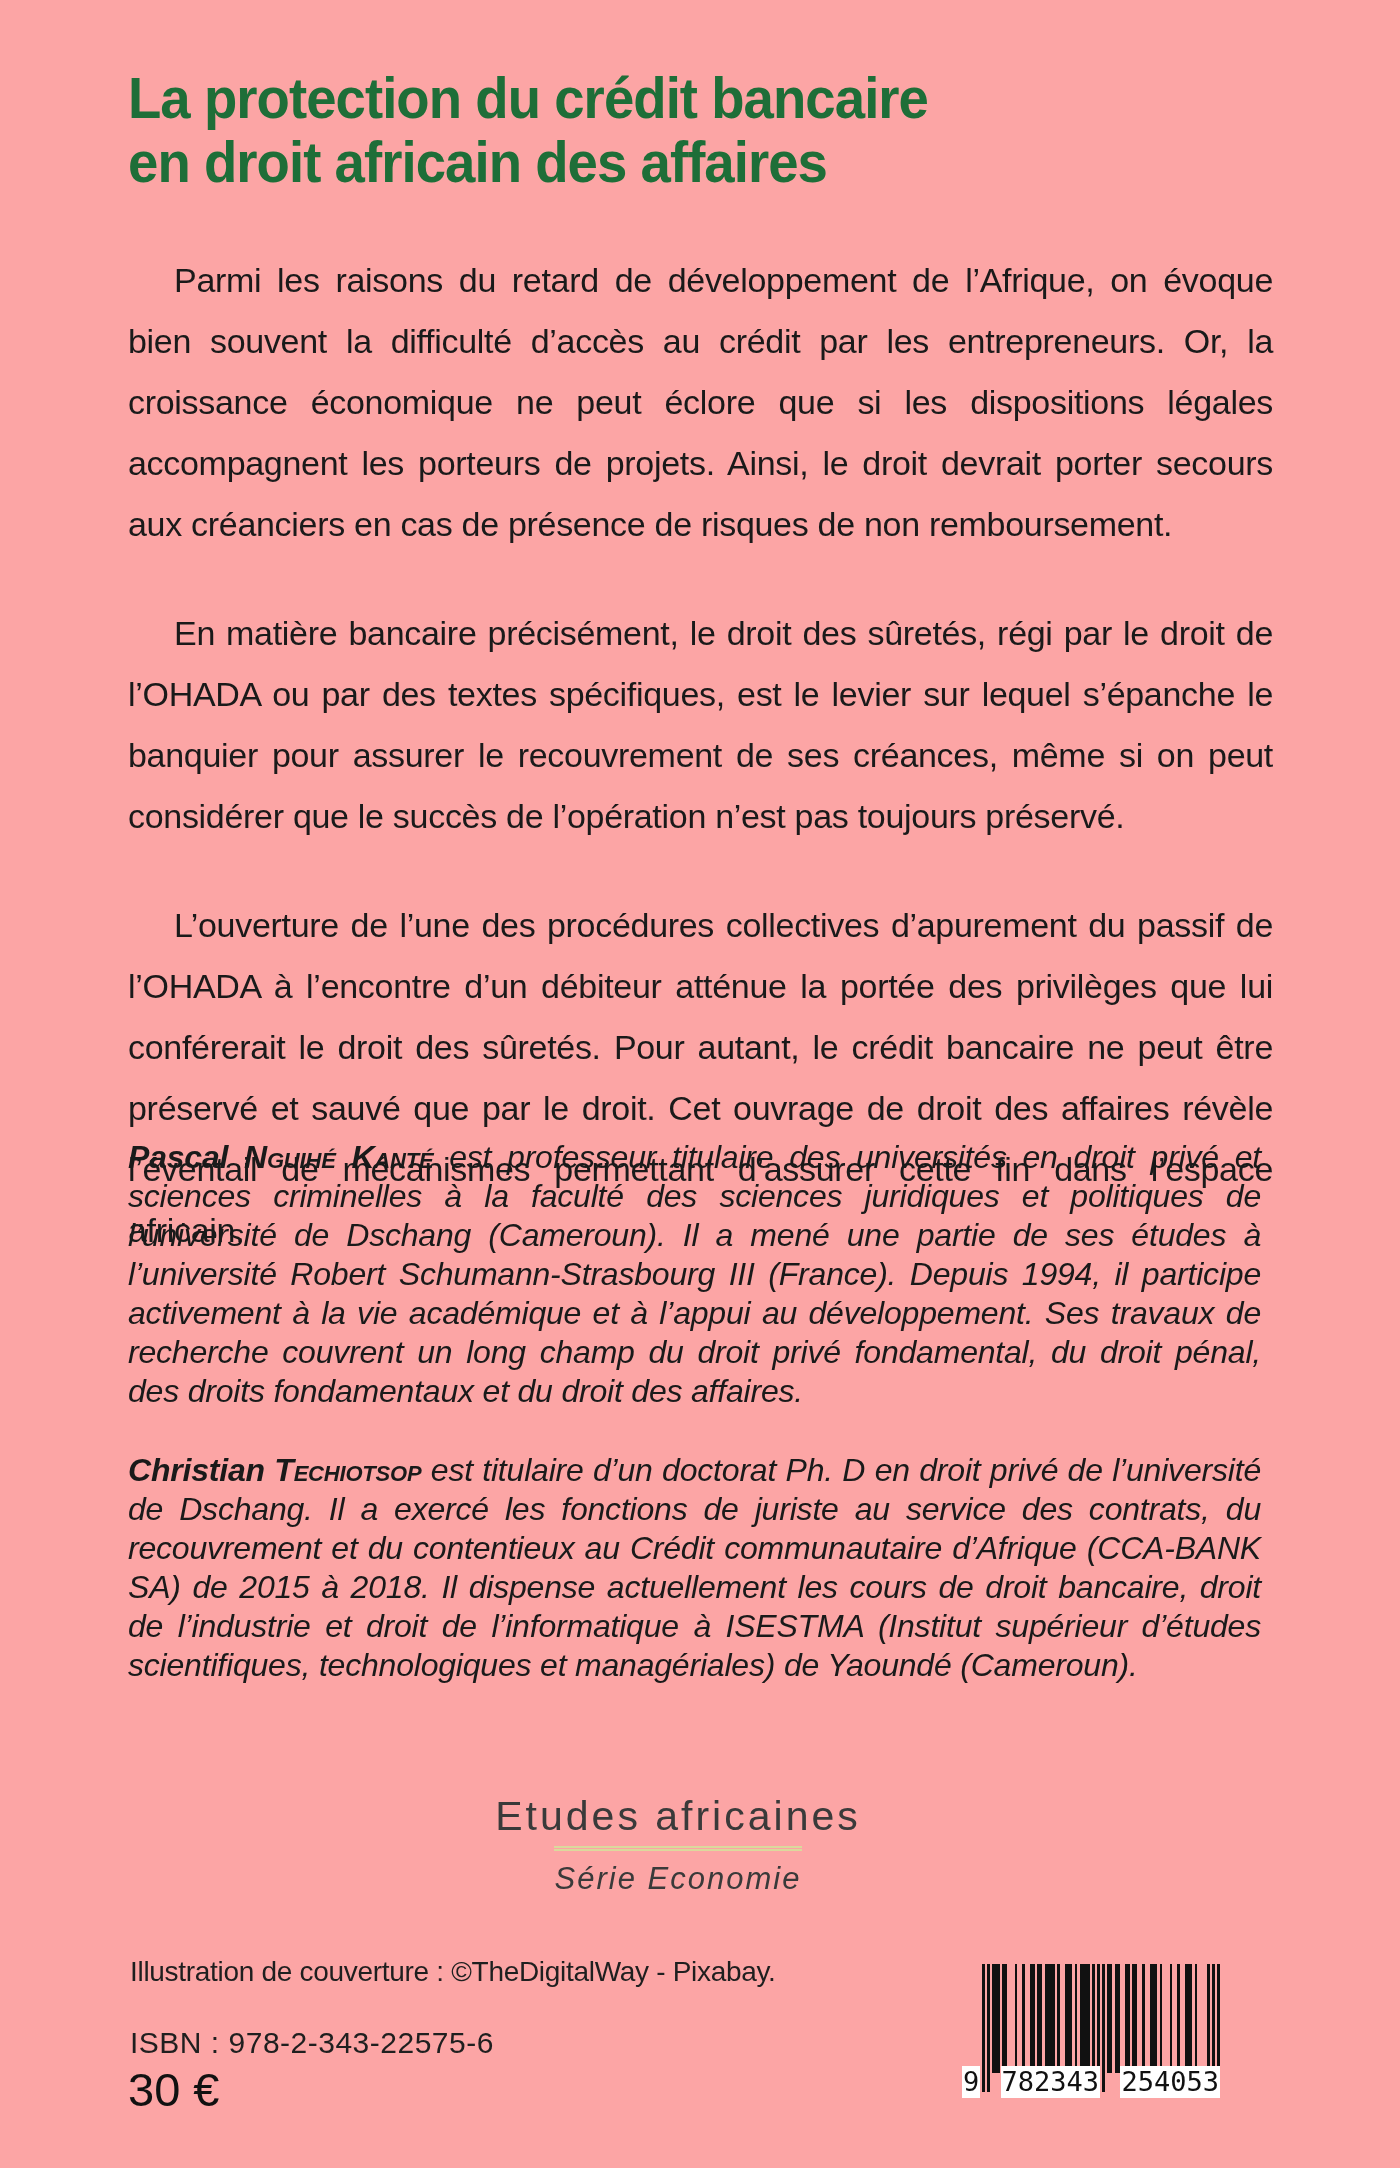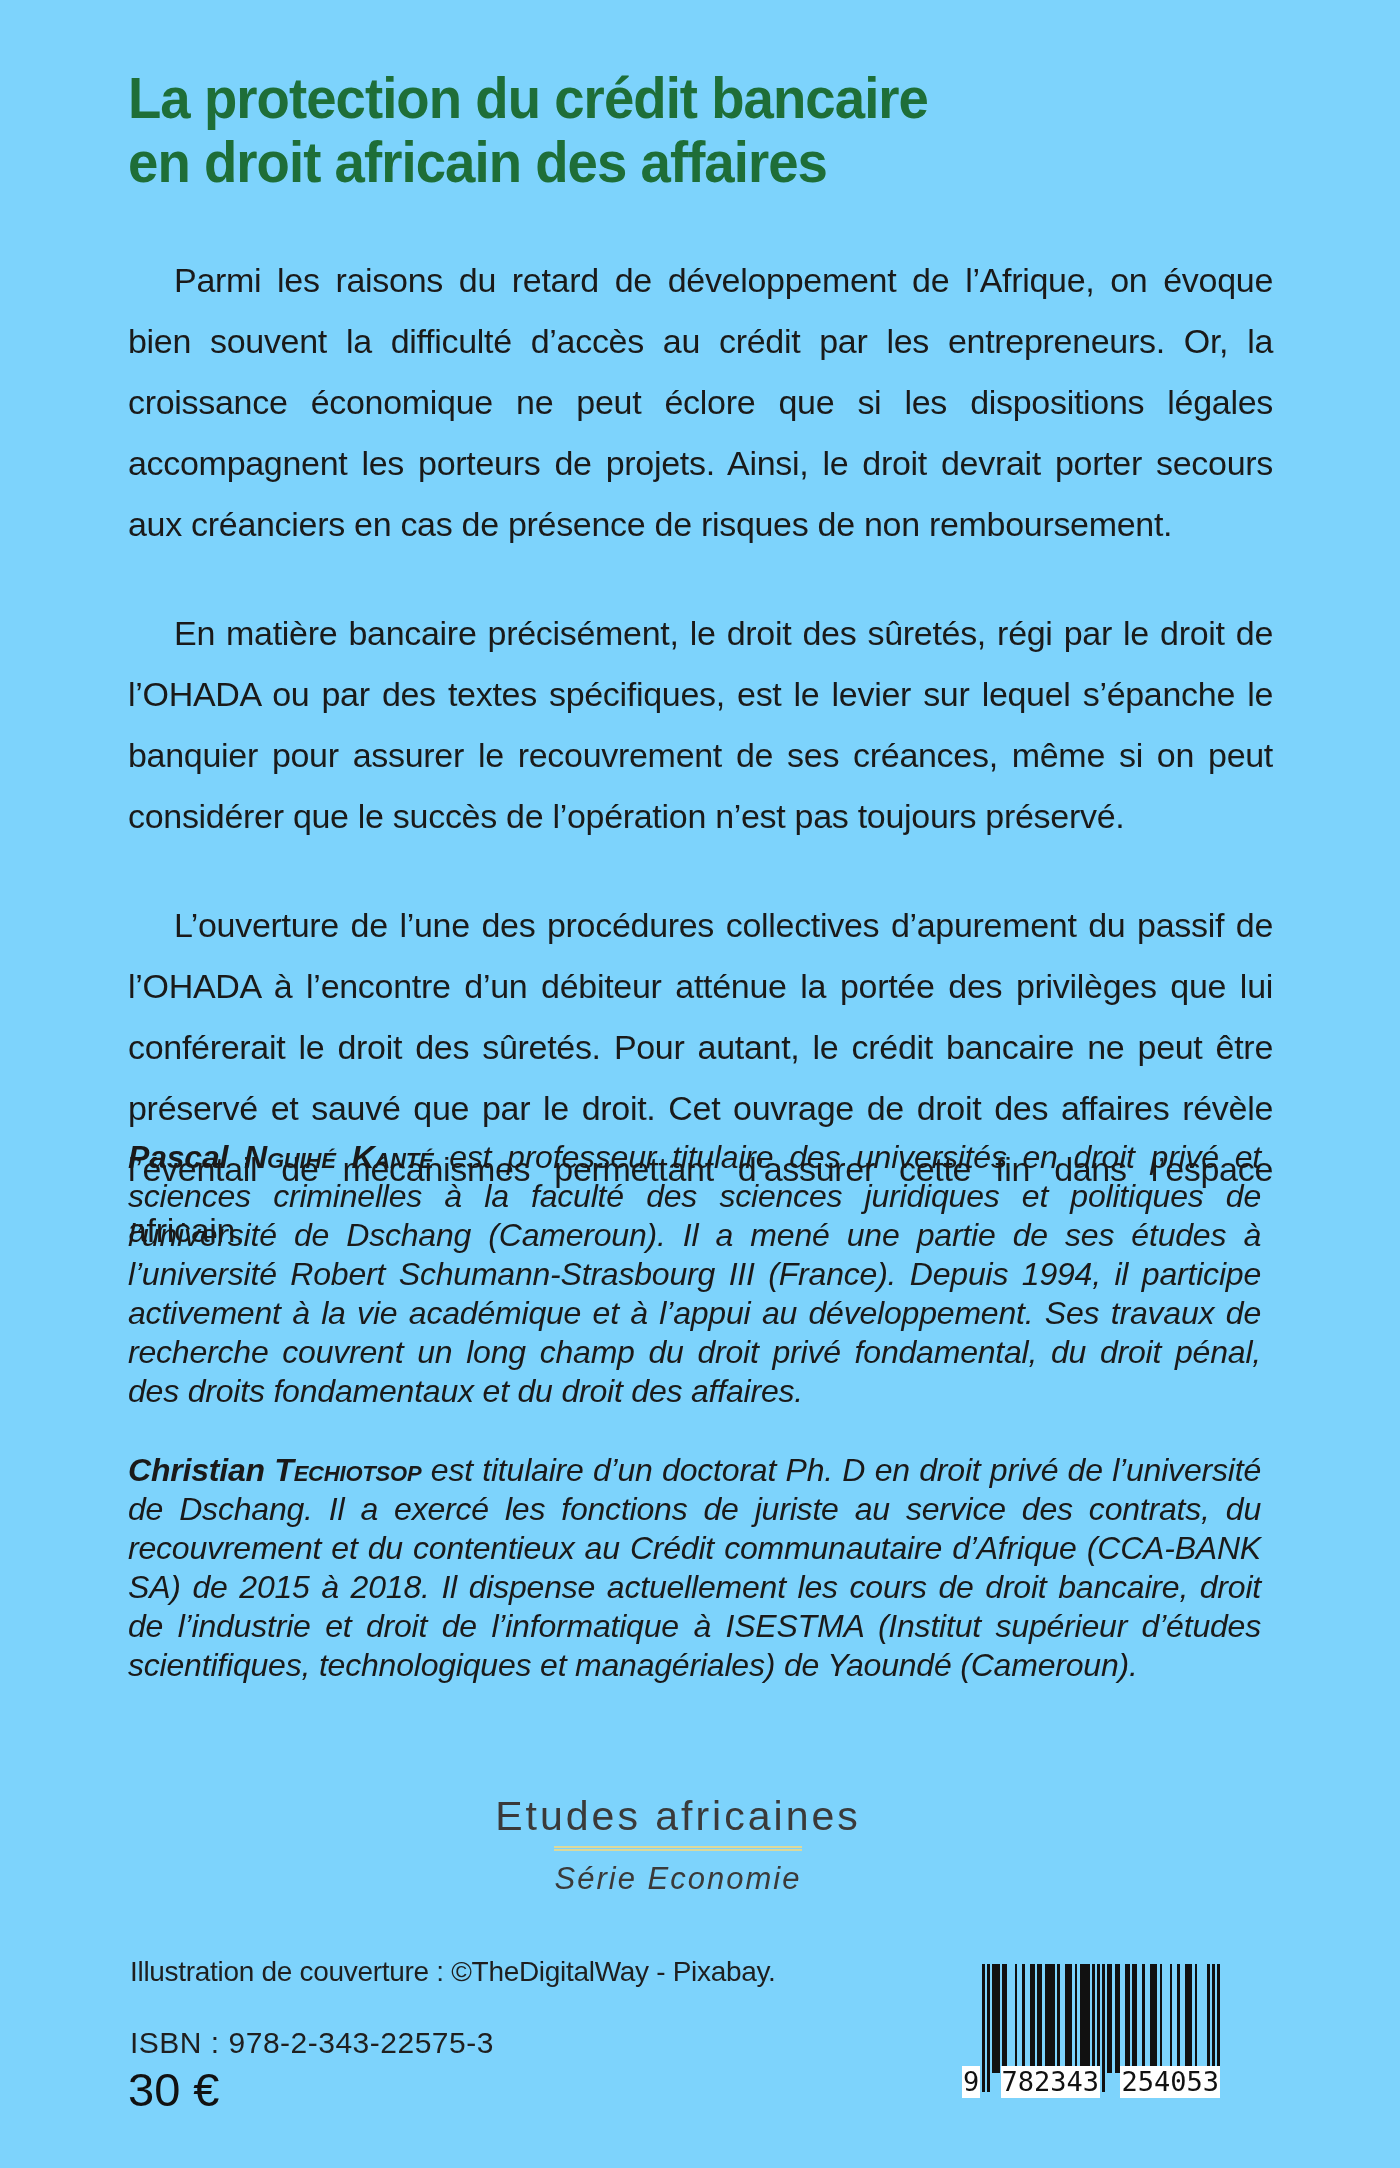--- a/index.html
+++ b/index.html
@@ -1,19 +1,19 @@
 <!DOCTYPE html>
 <html lang="fr"><head>
 <meta charset="utf-8">
 <style>
   html,body{margin:0;padding:0;background:#ffffff;}
   .page{
     position:relative;
     width:1400px;height:2168px;
-    background:#7dd3fc;
+    background:#fca5a5;
     font-family:"Liberation Sans",sans-serif;
     color:#1a1a1a;
     overflow:hidden;
   }
   
   .title{
     position:absolute;left:128px;top:66px;width:1200px;
     margin:0;
     color:#1e6e38;
     font-size:58px;line-height:64px;font-weight:700;
@@ -99,21 +99,21 @@
     <p><span class="bio-name">Christian </span><span class="bio-name smallcaps">Techiotsop</span><span> est titulaire d’un doctorat Ph. D en droit privé de l’université de Dschang. Il a exercé les fonctions de juriste au service des contrats, du recouvrement et du contentieux au Crédit communautaire d’Afrique (CCA-BANK SA) de 2015 à 2018. Il dispense actuellement les cours de droit bancaire, droit de l’industrie et droit de l’informatique à ISESTMA (Institut supérieur d’études scientifiques, technologiques et managériales) de Yaoundé (Cameroun).</span></p>
   </div>
 
   <div class="collection">
     <div class="collection-name">Etudes africaines</div>
     <div class="collection-underline"></div>
     <div class="collection-series">Série Economie</div>
   </div>
 
   <div class="credit">Illustration de couverture : ©TheDigitalWay - Pixabay.</div>
-  <div class="isbn">ISBN : 978-2-343-22575-3</div>
+  <div class="isbn">ISBN : 978-2-343-22575-6</div>
   <div class="price">30 €</div>
 
   <div class="barcode">
     <svg id="barcode-svg" viewBox="0 0 95 33" preserveAspectRatio="none" xmlns="http://www.w3.org/2000/svg">
         <rect x="0" y="0" width="1" height="33" fill="#111111"></rect>
         <rect x="2" y="0" width="1" height="33" fill="#111111"></rect>
         <rect x="4" y="0" width="1" height="28" fill="#111111"></rect>
         <rect x="5" y="0" width="1" height="28" fill="#111111"></rect>
         <rect x="6" y="0" width="1" height="28" fill="#111111"></rect>
         <rect x="8" y="0" width="1" height="28" fill="#111111"></rect>

